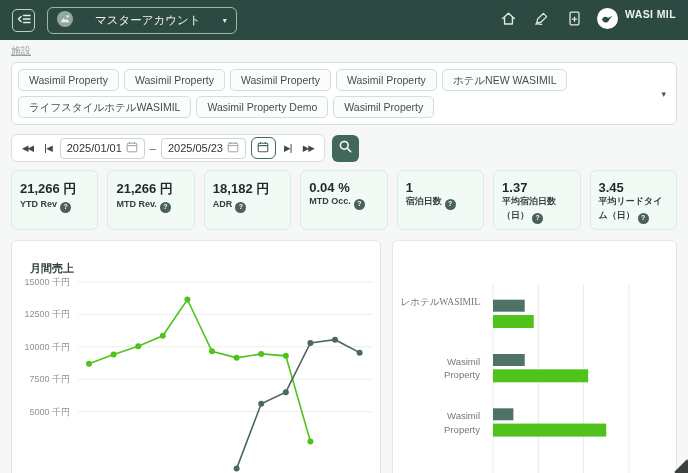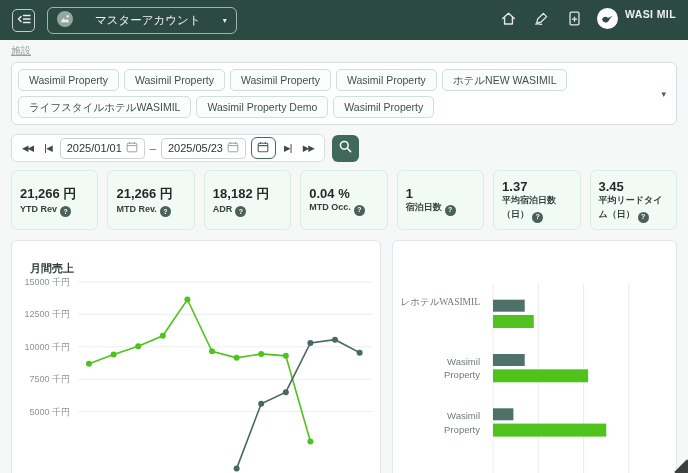--- a/index.html
+++ b/index.html
@@ -38,21 +38,21 @@
               font-size:11px;color:#2c3531;background:#fff;height:21px;box-sizing:border-box;cursor:text}
   .range-sep{font-size:11px;color:#55605b}
   .today-btn{display:inline-flex;align-items:center;justify-content:center;border:1px solid #40695c;border-radius:6px;
              width:25px;height:22px;background:#fff;cursor:pointer}
   .search-btn{width:27px;height:27px;background:#40695c;border:none;border-radius:6px;display:inline-flex;
               align-items:center;justify-content:center;cursor:pointer}
 
   
   .kpi-row{display:flex;gap:9px;margin-top:8px}
   .kpi{flex:1;background:#f2faf6;border:1px solid #dcece3;border-radius:6px;padding:9px 8px 7px;height:60px;
-       box-sizing:border-box;display:flex;flex-direction:column;justify-content:center}
+       box-sizing:border-box;display:flex;flex-direction:column;justify-content:flex-start}
   .kpi-value{font-size:13px;font-weight:700;color:#1f2926}
   .kpi-label{font-size:9px;font-weight:700;color:#33413c;line-height:1.55}
   .help-icon{display:inline-flex;width:11px;height:11px;border-radius:50%;background:#4a6058;color:#fff;font-size:7px;
              align-items:center;justify-content:center;margin-left:3px;vertical-align:-2px;font-weight:700;cursor:pointer}
 
   
   .charts-row{display:flex;gap:11px;margin-top:10px}
   .chart-card{position:relative;background:#fff;border:1px solid #e3e7e9;border-radius:6px;height:280px;box-sizing:border-box}
   #line-card{width:371px}
   #bar-card{width:285px}

